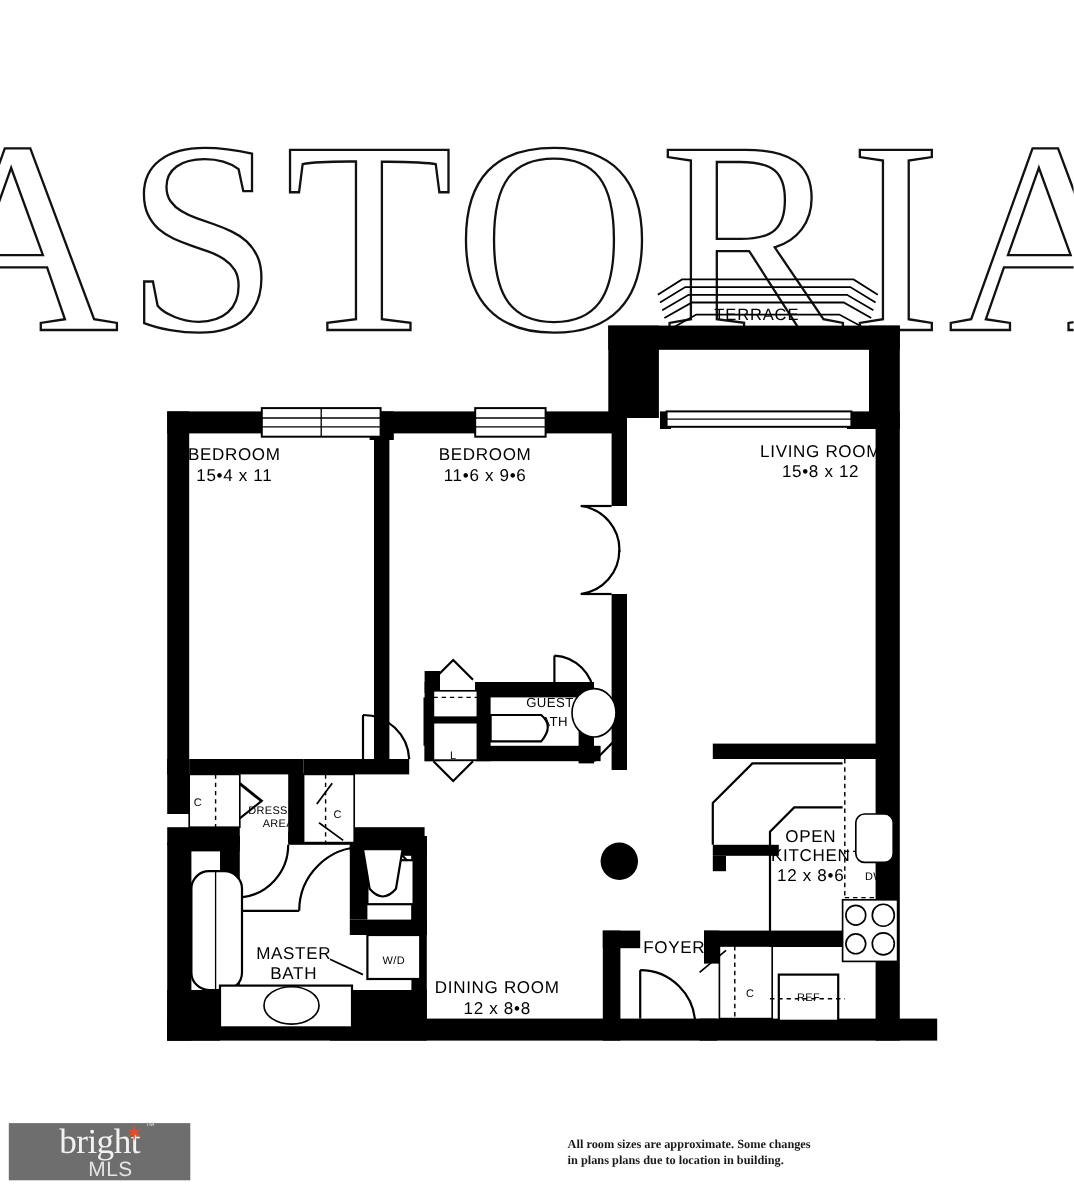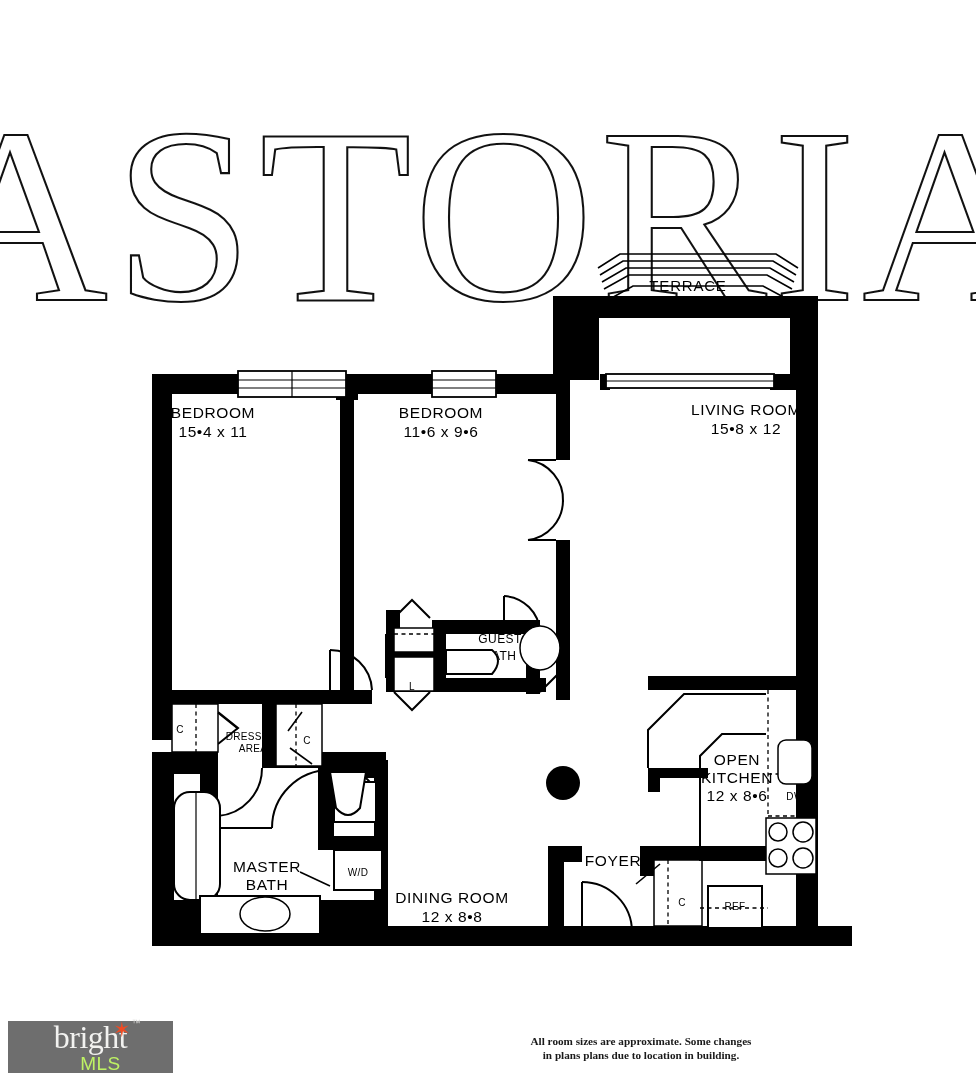--- a/index.html
+++ b/index.html
@@ -66,28 +66,28 @@
   #mls-watermark .star{
     position:absolute;right:-3px;top:-1px;color:#ef4b23;
     font-size:21px;line-height:1;font-family:"DejaVu Sans", sans-serif;
   }
   #mls-watermark .tm{
     position:absolute;right:-13px;top:-2px;color:#d8d8d6;
     font-size:9px;font-family:"Liberation Sans", sans-serif;
   }
   #mls-watermark .mls-word{
     font-family:"Liberation Sans", sans-serif;
-    font-size:19px;color:#bef264;margin-left:20px;letter-spacing:0.5px;
+    font-size:19px;color:#e5e5e5;margin-left:20px;letter-spacing:0.5px;
   }
 
   #disclaimer{
     position:absolute;right:12px;top:1034px;width:250px;
     font-family:"Liberation Serif", serif;
     font-size:11.2px;color:#1a1a1a;line-height:1.28;
-    text-align:center;font-weight:700;
+    text-align:left;font-weight:700;
   }
   #disclaimer div{white-space:nowrap;}
 </style>
 </head>
 <body>
 
 <div id="plan-root">
 
   <svg id="floorplan" viewBox="0 0 976 1080">
 

